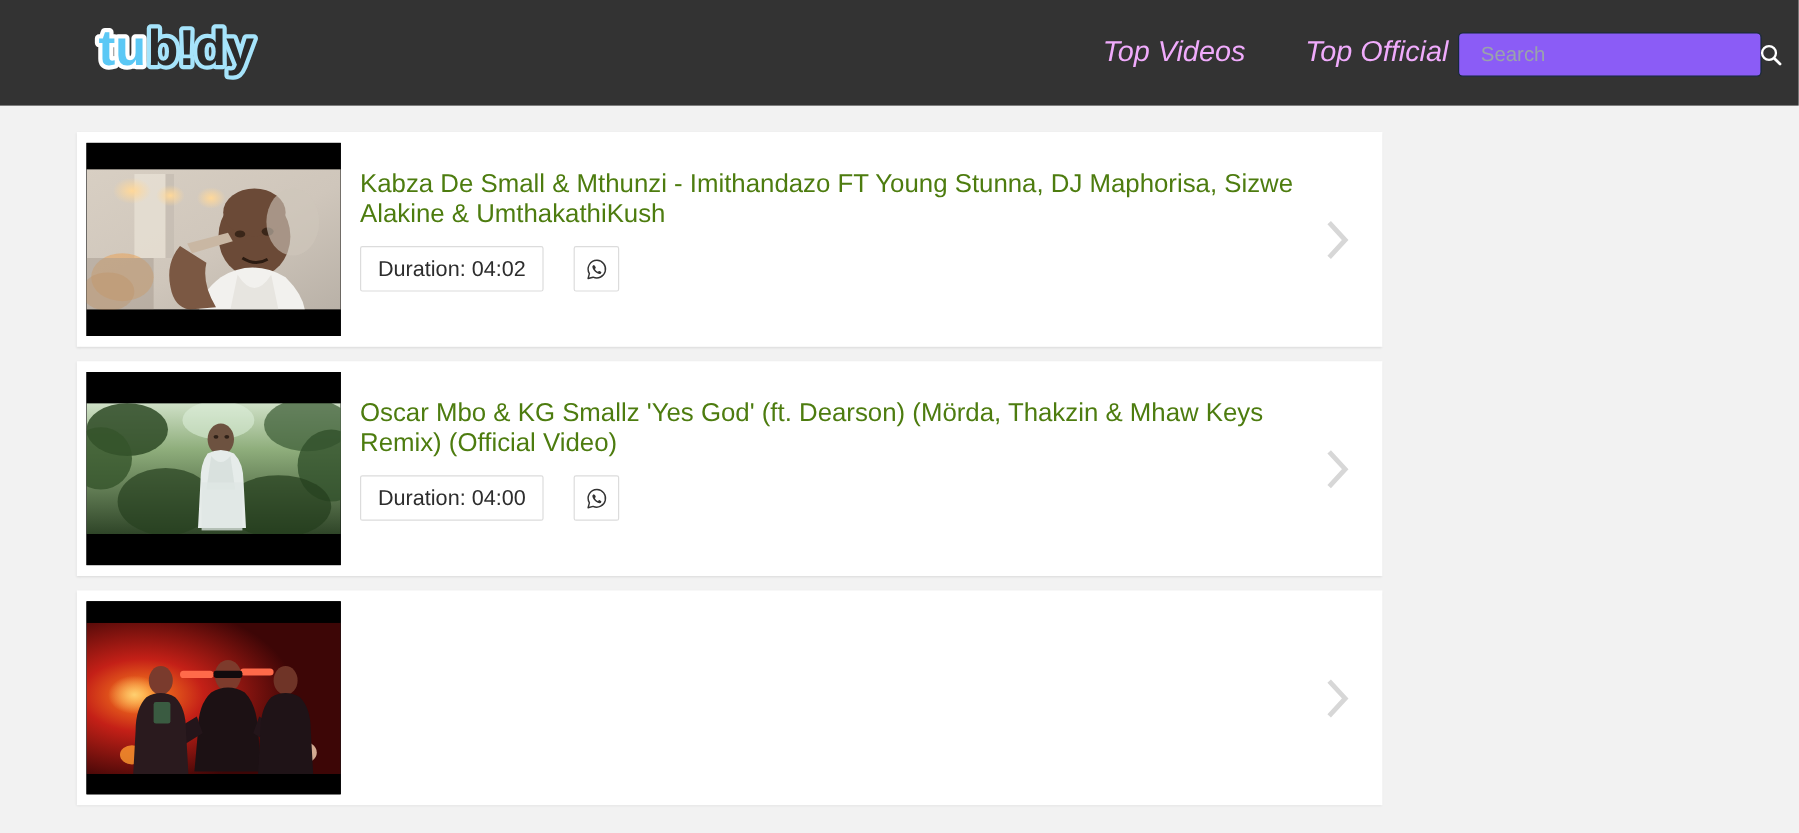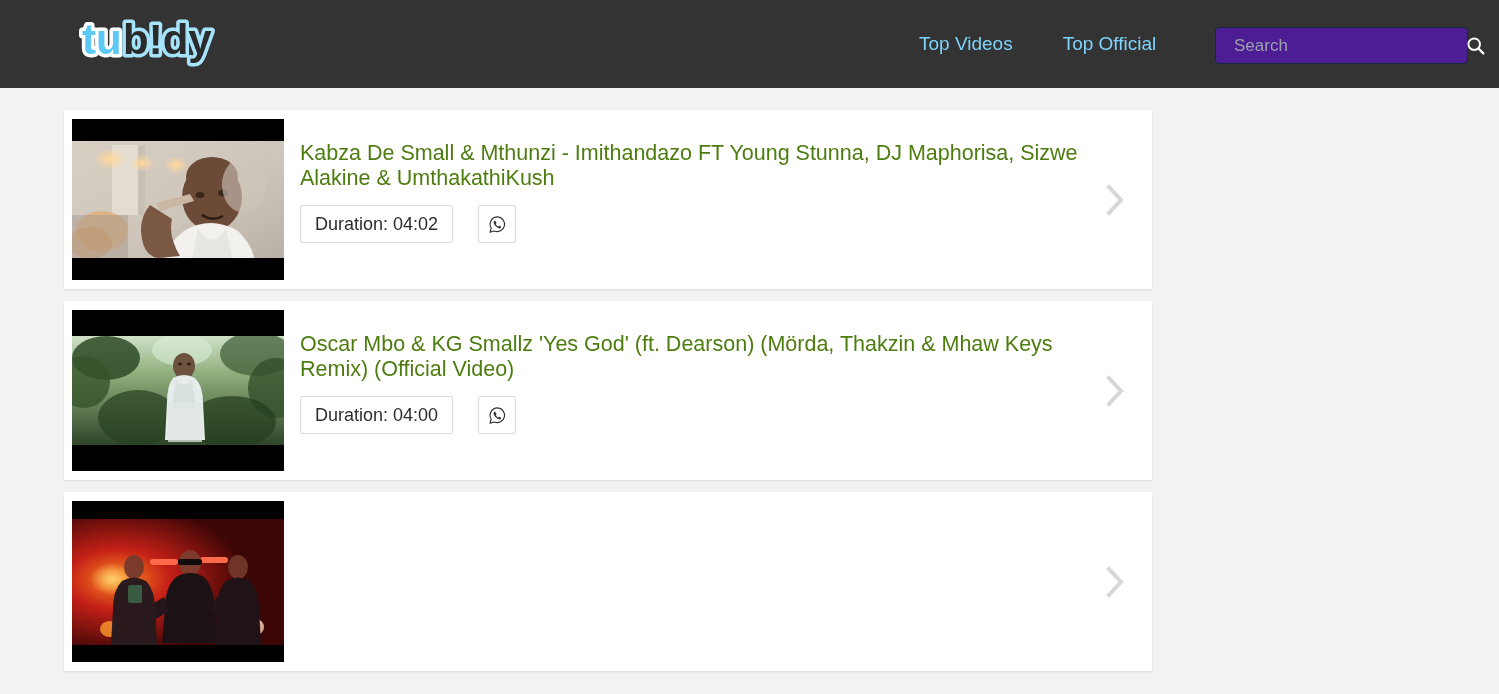--- a/index.html
+++ b/index.html
@@ -40,36 +40,37 @@
 
   .main-nav {
     position: absolute;
     left: 905px;
     top: 30px;
     display: flex;
     align-items: center;
     gap: 22px;
   }
   .nav-link {
-    color: #7dd3fc;
-    font-size: 19px;
+    color: #f0abfc;
+    font-size: 24px;
     line-height: 28px;
     text-decoration: none;
     padding: 0 14px;
     white-space: nowrap;
     cursor: pointer;
+    font-style: italic;
   }
 
   .search-wrap {
     position: absolute;
     left: 1215px;
     top: 27px;
     width: 253px;
     height: 37px;
-    background: #4c1d95;
+    background: #8b5cf6;
     border: 1px solid #17293a;
     border-radius: 4px;
     display: flex;
     align-items: center;
   }
   .search-input {
     flex: 1 1 auto;
     height: 100%;
     background: transparent;
     border: none;

